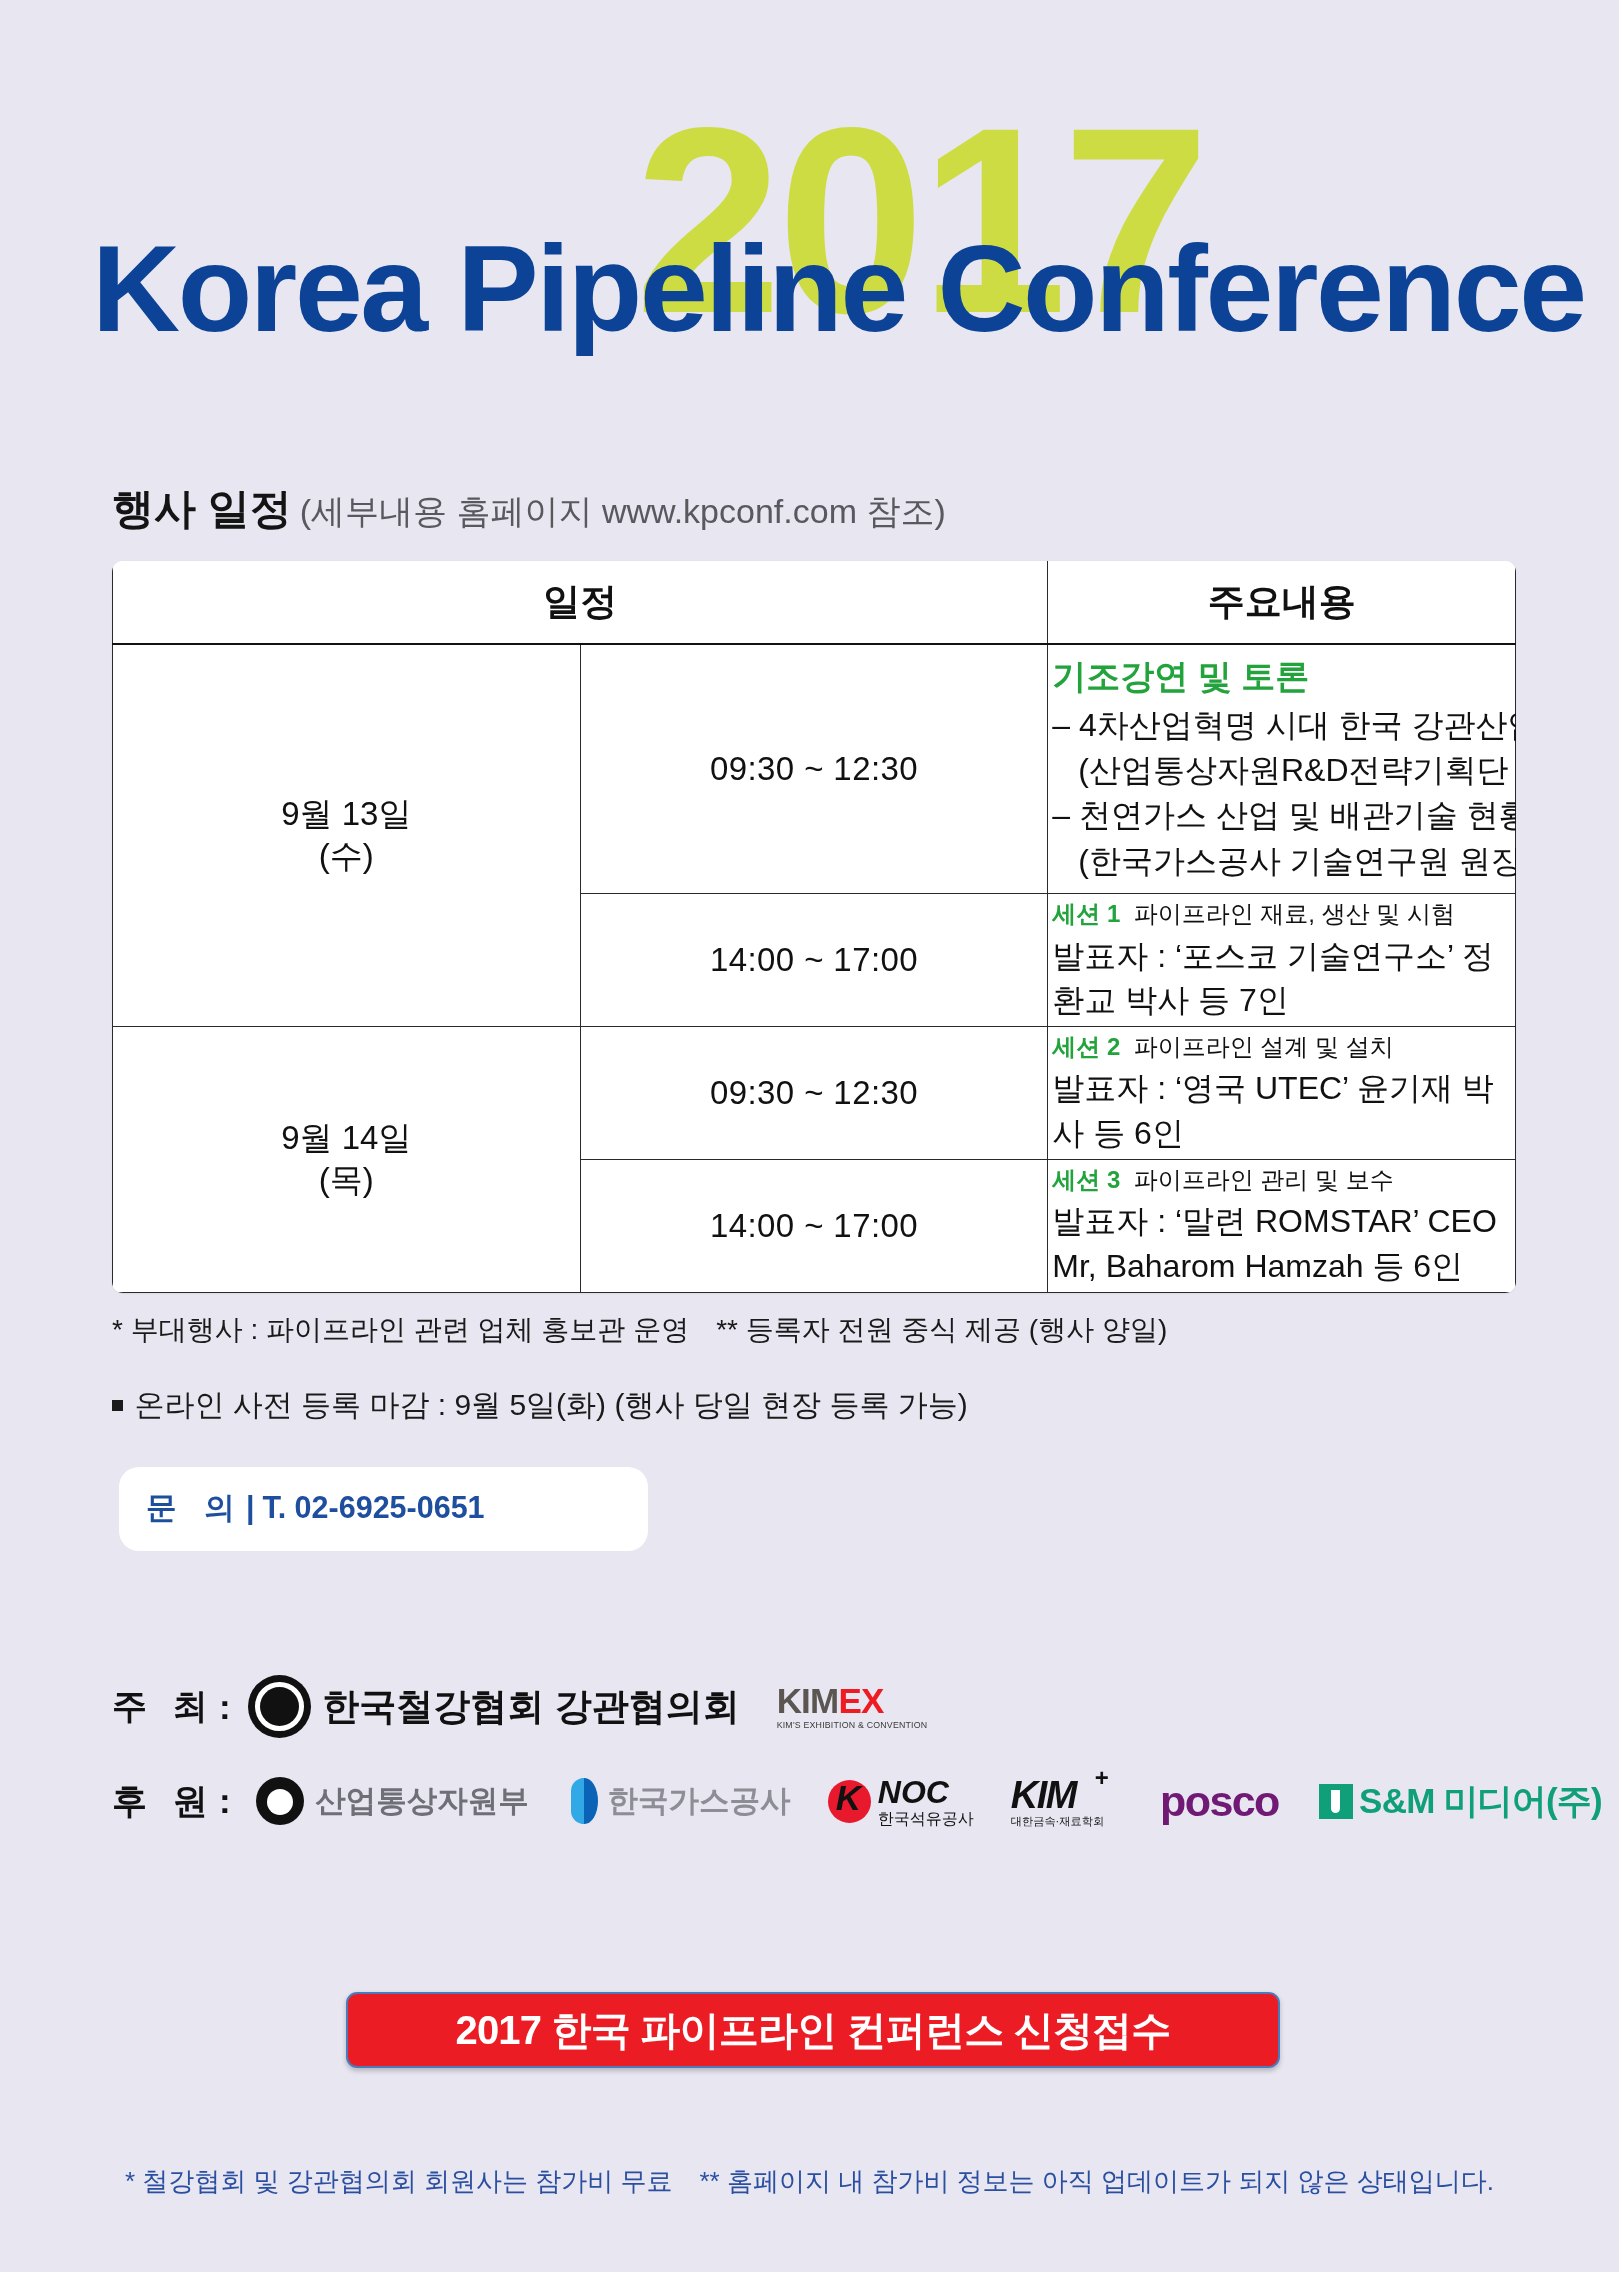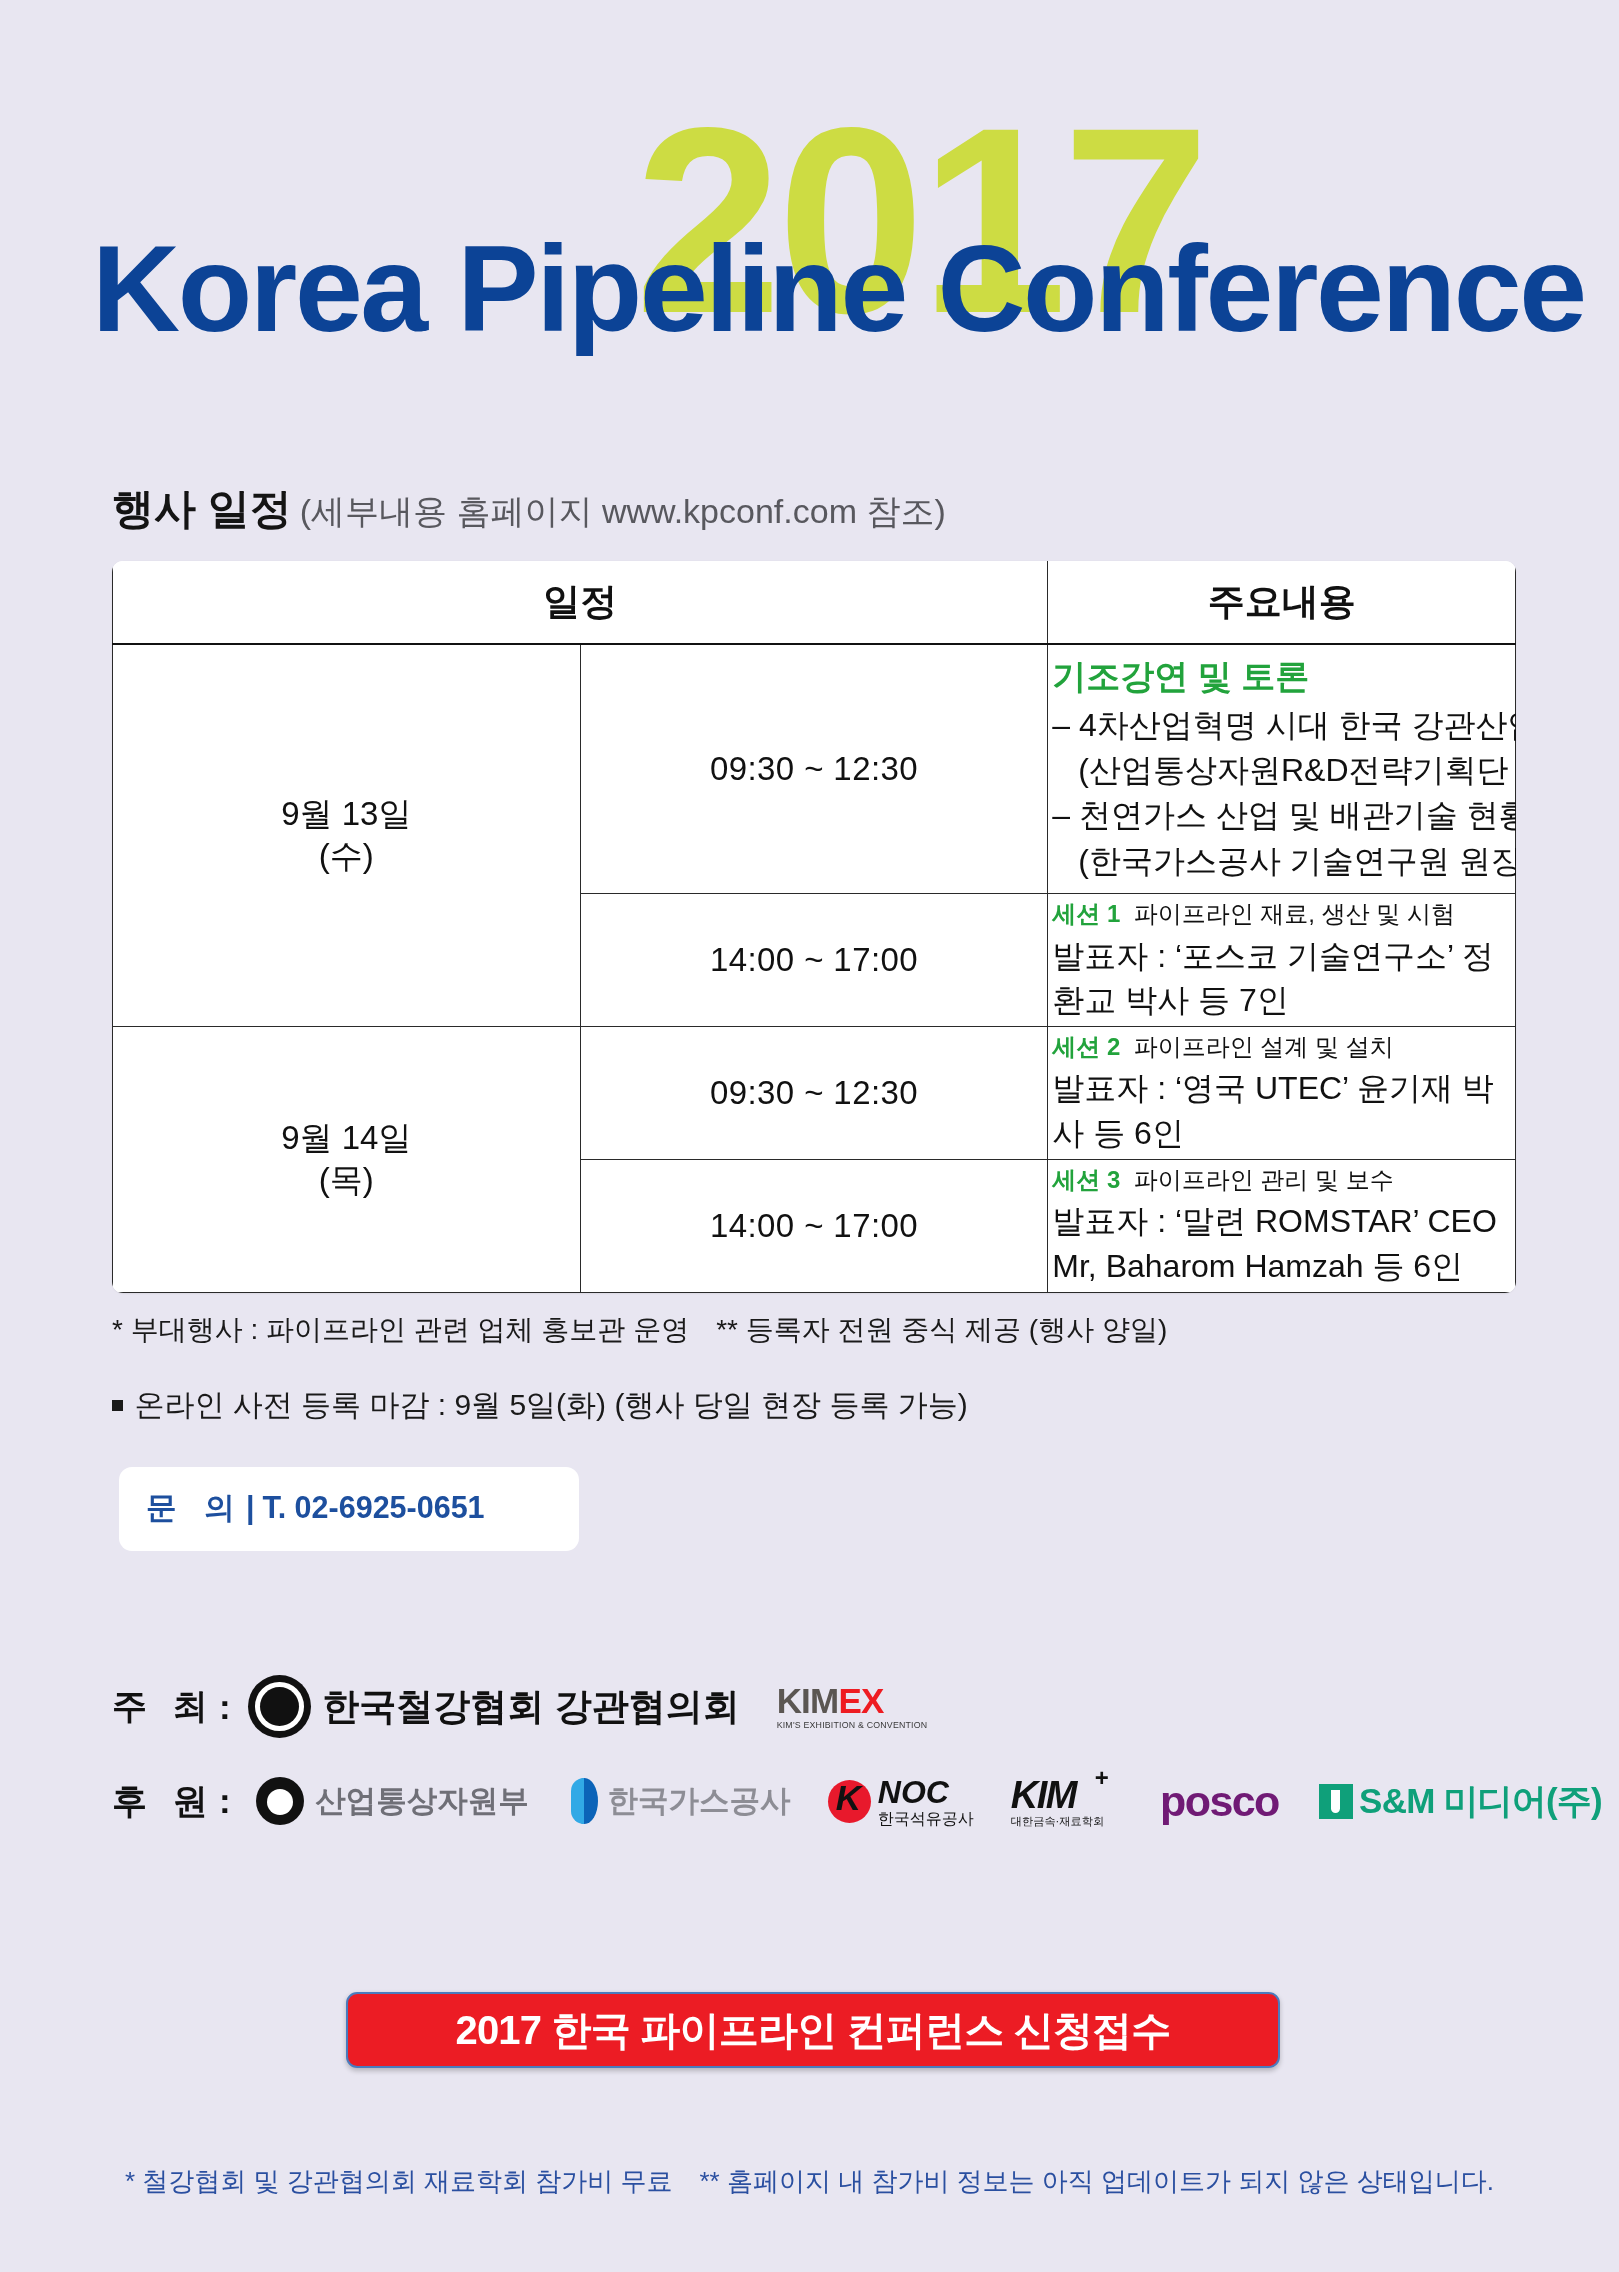--- a/index.html
+++ b/index.html
@@ -67,22 +67,22 @@
 
   
   .notes{position:absolute;left:112px;top:1311px;font-size:28px;color:#1a1a1a;white-space:nowrap;}
   .notes .gap{display:inline-block;width:27px;}
 
   .predeadline{position:absolute;left:112px;top:1385px;font-size:30px;color:#1a1a1a;white-space:nowrap;}
   .predeadline .bullet{display:inline-block;width:11.2px;height:11.2px;background:#1a1a1a;margin-right:11.2px;vertical-align:4px;}
 
   
   .contact{
-    position:absolute;left:119px;top:1467px;width:460px;
-    background:#ffffff;border-radius:13px;padding:17.6px 27px 21px 27px;
+    position:absolute;left:119px;top:1467px;width:529px;
+    background:#ffffff;border-radius:20px;padding:17.6px 27px 21px 27px;
     box-sizing:border-box;
   }
   .contact .row{font-size:30.5px;color:#1d4f9e;line-height:1.5;white-space:nowrap;font-weight:600;}
   .contact .lbl{letter-spacing:9.6px;}
   .contact .bar{margin:0 8px 0 1.6px;}
 
   
   .orgrow{position:absolute;left:112px;top:1675px;display:flex;align-items:center;}
   .sponsrow{position:absolute;left:112px;top:1776px;display:flex;align-items:center;}
   .roleword{font-size:35px;font-weight:700;color:#111;letter-spacing:8px;white-space:nowrap;}
@@ -289,17 +289,17 @@
       <span class="snm-mark"></span>
       <span class="snm-txt">S&amp;M 미디어(주)</span>
     </span>
   </div>
 
   <div class="cta">
     <span>2017 한국 파이프라인 컨퍼런스 신청접수</span>
   </div>
 
   <div class="footer">
-    <span>* 철강협회 및 강관협의회 재료학회 참가비 무료</span><span class="gap"></span><span>** 홈페이지 내 참가비 정보는 아직 업데이트가 되지 않은 상태입니다.</span>
+    <span>* 철강협회 및 강관협의회 회원사는 참가비 무료</span><span class="gap"></span><span>** 홈페이지 내 참가비 정보는 아직 업데이트가 되지 않은 상태입니다.</span>
   </div>
 
 </div>
 
 
 </body></html>

